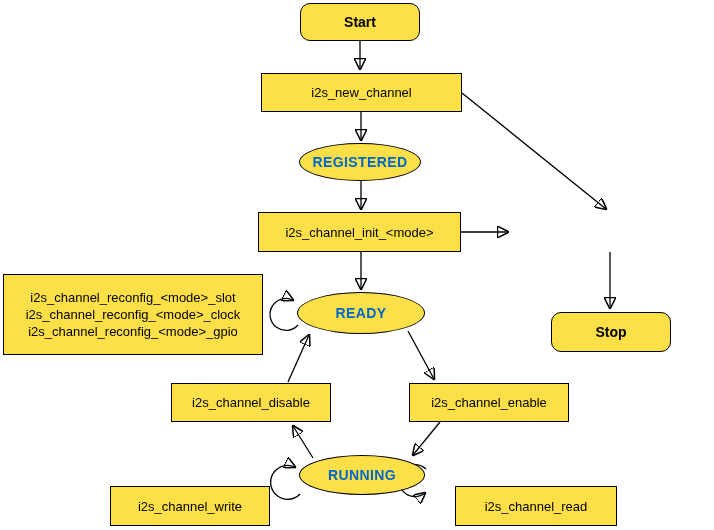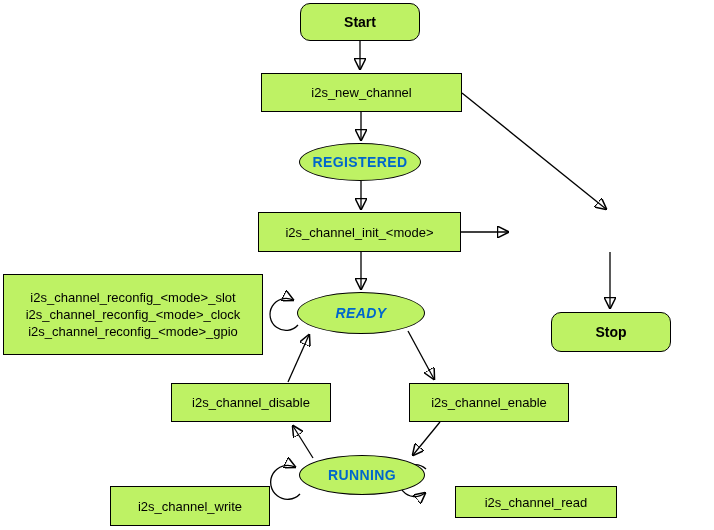--- a/index.html
+++ b/index.html
@@ -8,44 +8,44 @@
     width:714px;height:530px;
     background:#ffffff;
     font-family:"Liberation Sans", sans-serif;
     overflow:hidden;
   }
   #edges{position:absolute;left:0;top:0;width:714px;height:530px;}
   #edges path{stroke:#000;stroke-width:1.3;fill:none;}
   .node{
     position:absolute;
     box-sizing:border-box;
-    background:#bef264;
+    background:#fde047;
     border:1px solid #000;
     display:flex;align-items:center;justify-content:center;
     font-size:13px;color:#000;
     text-align:center;
     z-index:2;
   }
   .rounded{border-radius:10px;font-weight:bold;font-size:14px;}
   .ellipse{border-radius:50%;font-weight:bold;font-size:14px;color:#0066CC;letter-spacing:.4px;text-align:center;}
   .multiline{flex-direction:column;line-height:17px;}
   
   #n-start      {left:300px;top:3px;  width:120px;height:38px;}
   #n-new        {left:261px;top:73px; width:201px;height:39px;}
   #n-registered {left:299px;top:143px;width:122px;height:38px;}
   #n-init       {left:258px;top:212px;width:203px;height:40px;}
   #n-del        {left:511px;top:212px;width:198px;height:40px;}
   #n-stop       {left:551px;top:312px;width:120px;height:40px;}
-  #n-ready      {left:297px;top:292px;width:128px;height:42px;font-style:italic;}
+  #n-ready      {left:297px;top:292px;width:128px;height:42px;}
   #n-reconfig   {left:3px;  top:274px;width:260px;height:81px;align-items:center;}
   #n-disable    {left:171px;top:383px;width:160px;height:39px;}
   #n-enable     {left:400px;top:383px;width:160px;height:39px;margin-left:9px;}
   #n-running    {left:299px;top:455px;width:126px;height:40px;}
   #n-write      {left:110px;top:486px;width:160px;height:40px;}
-  #n-read       {left:455px;top:486px;width:162px;height:32px;}
+  #n-read       {left:455px;top:486px;width:162px;height:40px;}
 </style>
 </head>
 <body>
 
 <div id="canvas">
 
   <svg id="edges" width="714" height="530" viewBox="0 0 714 530" xmlns="http://www.w3.org/2000/svg">
     <defs>
       <marker id="arrow" viewBox="0 0 10 10" refX="9" refY="5" markerWidth="9" markerHeight="9" orient="auto-start-reverse">
         <path d="M0 0 L10 5 L0 10 z" fill="#000" stroke="none"></path>

